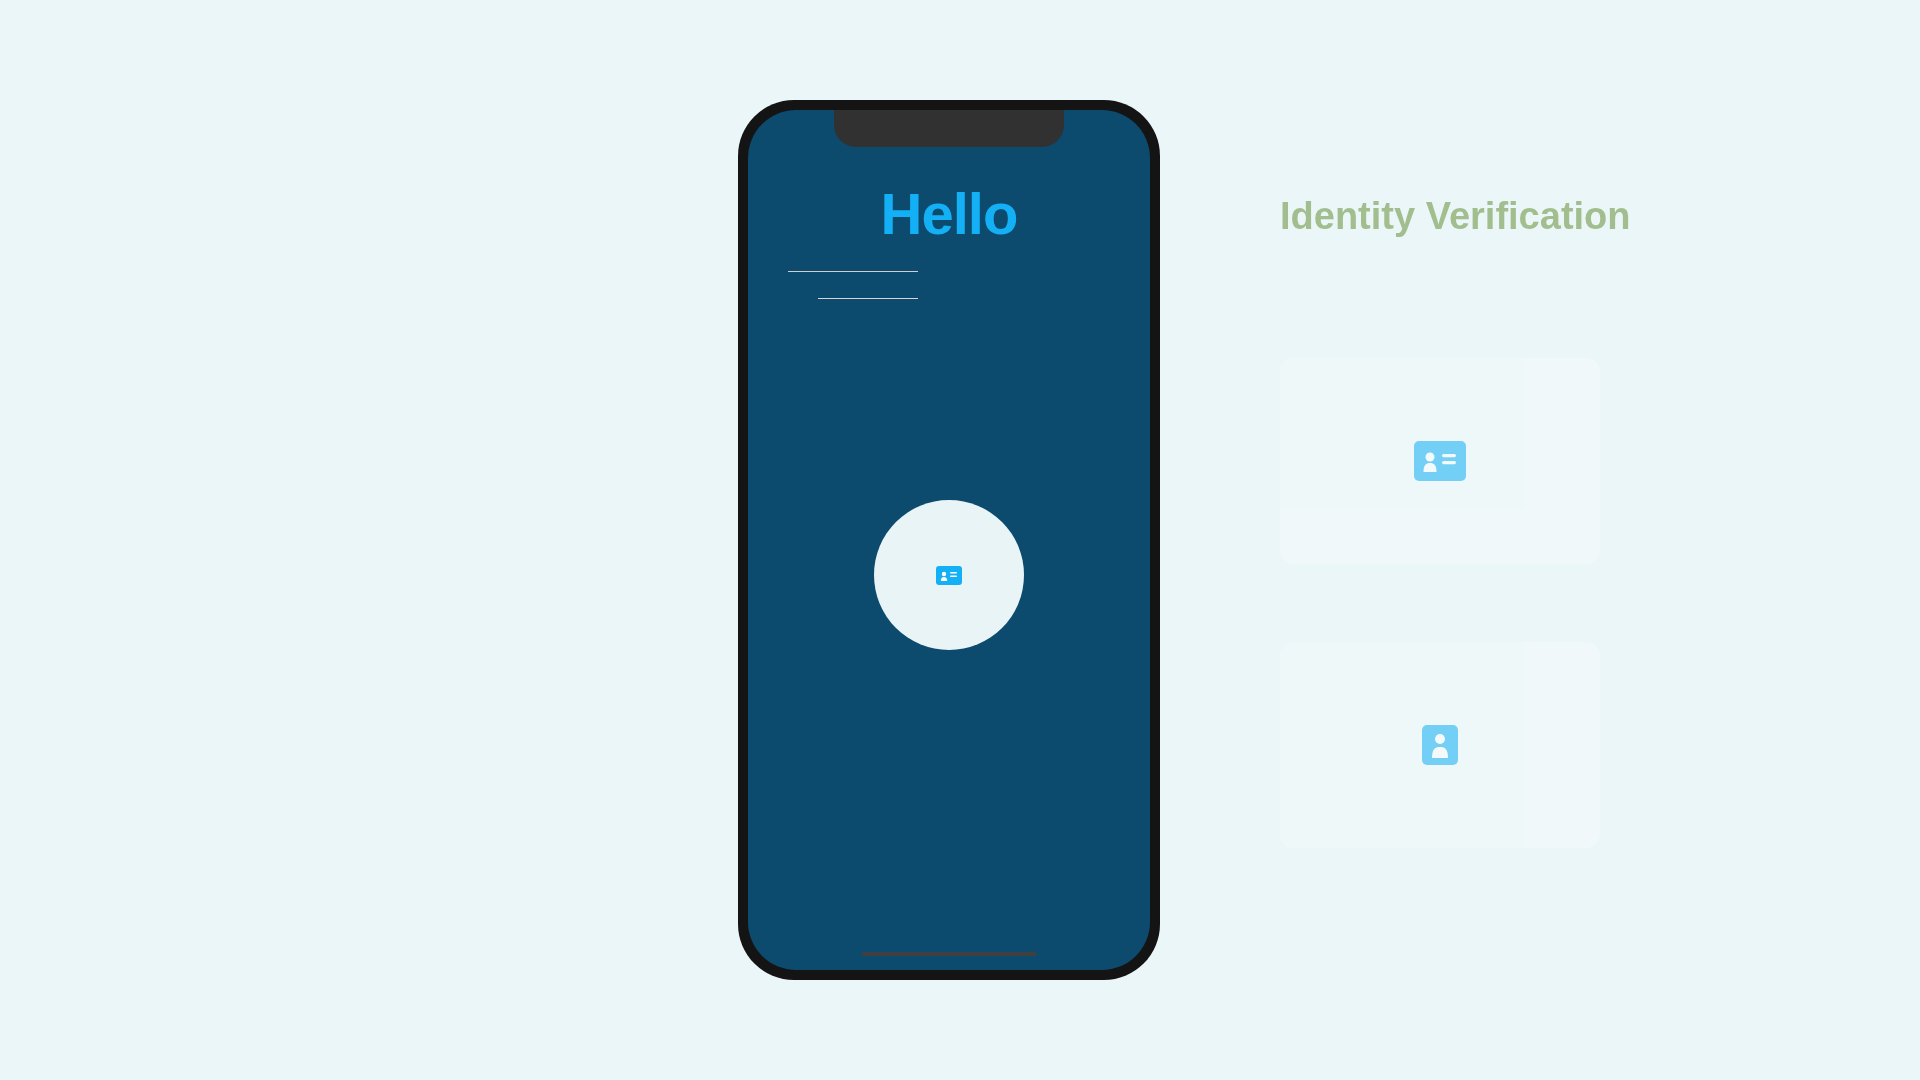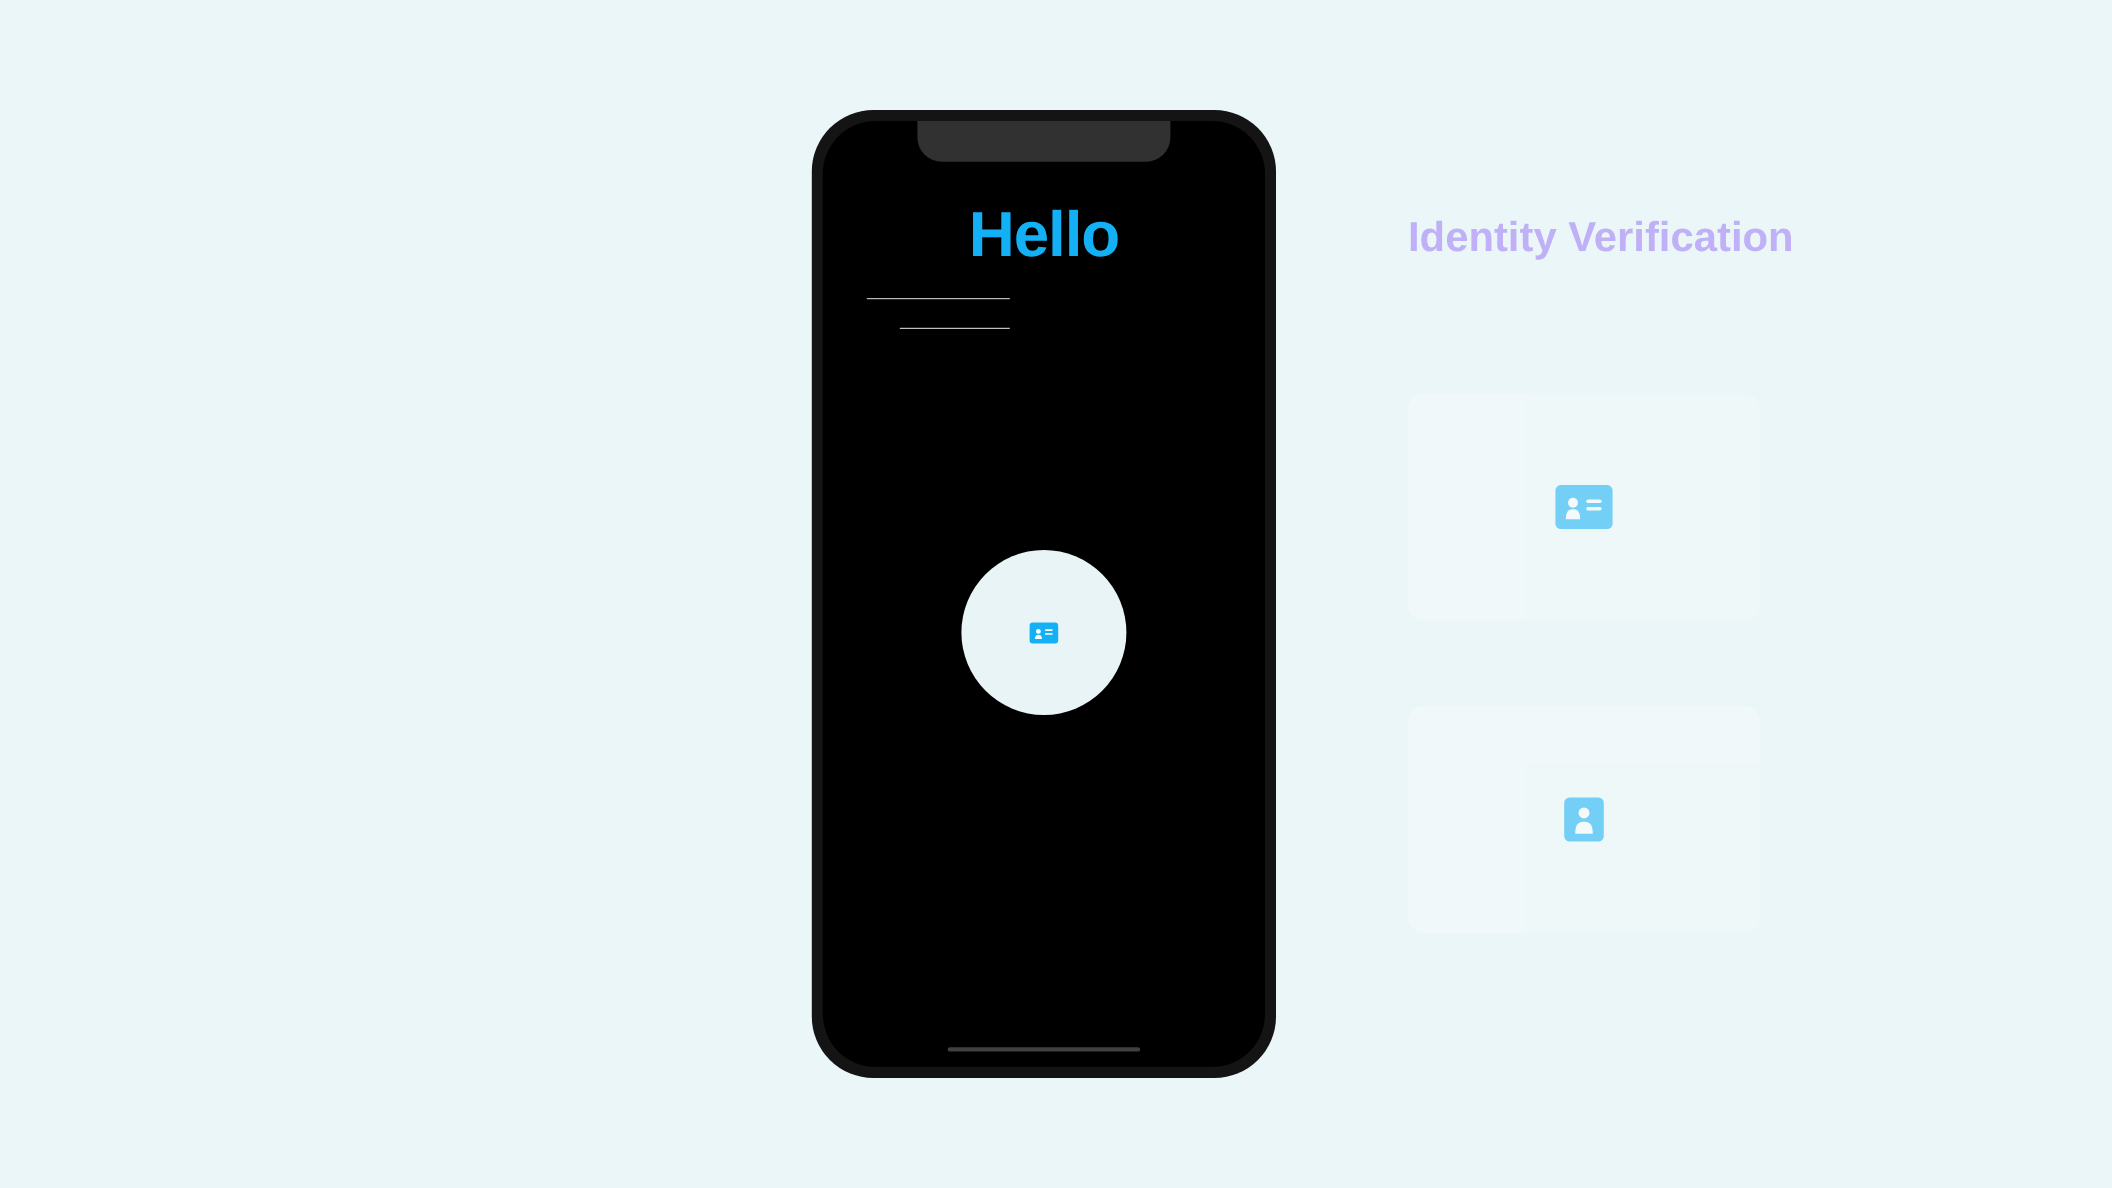--- a/index.html
+++ b/index.html
@@ -25,21 +25,21 @@
       width: 422px;
       height: 880px;
       background: #141414;
       border-radius: 56px;
       padding: 10px;
     }
 
     .phone-screen {
       width: 100%;
       height: 100%;
-      background: #000000;
+      background: #0c4a6e;
       border-radius: 48px;
       position: relative;
       overflow: hidden;
     }
 
     .notch {
       position: absolute;
       top: 0;
       left: 50%;
       transform: translateX(-50%);
@@ -139,21 +139,21 @@
     
     .side-panel {
       position: absolute;
       left: 1280px;
       top: 195px;
     }
 
     .side-title {
       font-size: 38px;
       font-weight: 600;
-      color: #8b5cf6;
+      color: #4d7c0f;
       opacity: 0.45;
       letter-spacing: 0px;
     }
 
     .card-container {
       margin-top: 120px;
       display: flex;
       flex-direction: column;
       gap: 78px;
     }

